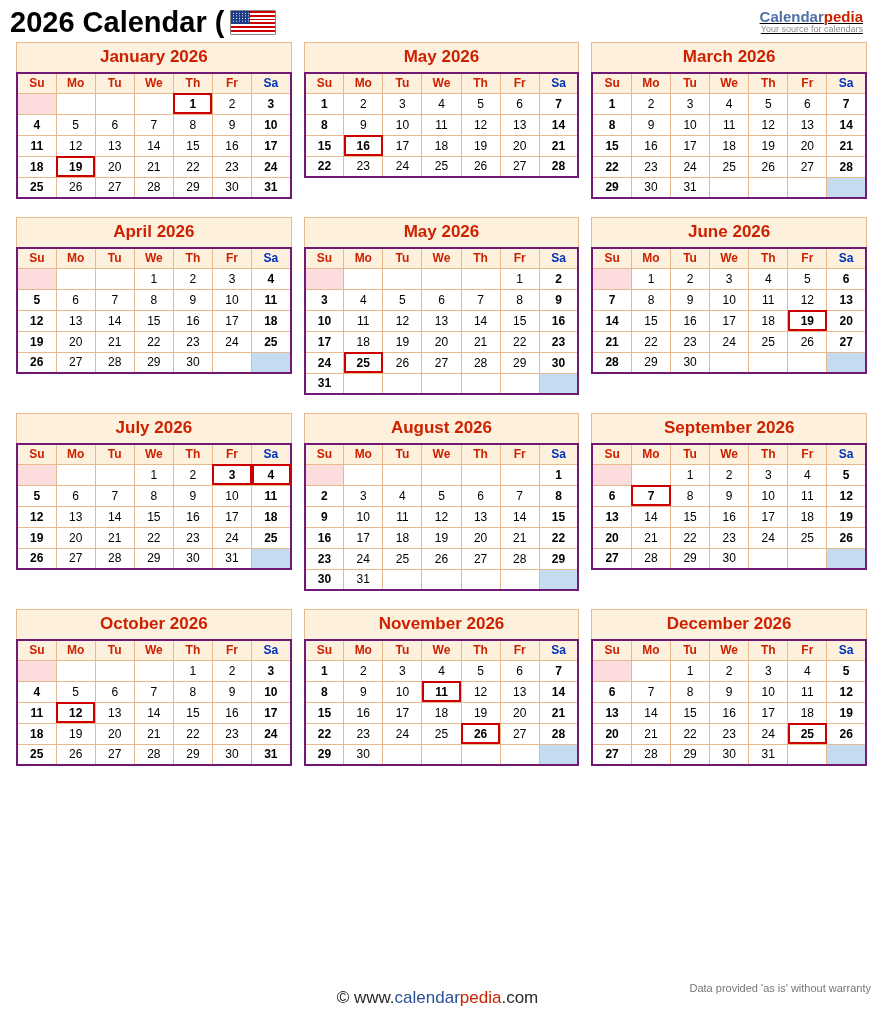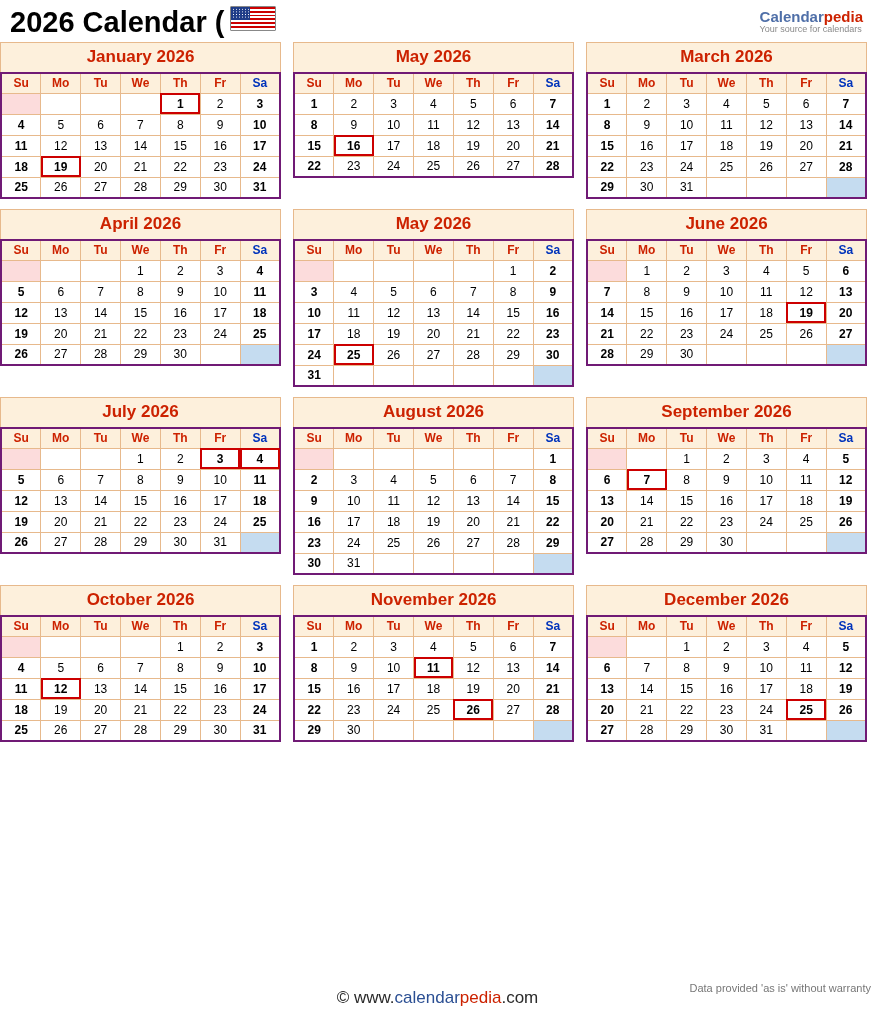--- a/index.html
+++ b/index.html
@@ -11,21 +11,21 @@
     position:relative;
     overflow:hidden;
   }
   
   .header{
     display:flex;align-items:center;justify-content:space-between;
     padding:4px 8px 0 10px;height:40px;box-sizing:border-box;
   }
   .title{
     font-size:29px;font-weight:bold;color:#000;
-    display:flex;gap:6px;white-space:nowrap;
+    display:flex;align-items:center;gap:6px;white-space:nowrap;
   }
   .flag{
     width:46px;height:25px;display:inline-block;position:relative;
     border:1px solid #888;box-sizing:border-box;vertical-align:middle;
     background:
       repeating-linear-gradient(to bottom,
         #cc0000 0px,#cc0000 1.9px,
         #ffffff 1.9px,#ffffff 3.8px);
     border-radius:1px;
   }
@@ -33,32 +33,32 @@
     position:absolute;left:0;top:0;width:19px;height:13px;
     background:#1f3c88;
   }
   .flag .canton::after{
     content:"";position:absolute;left:1px;top:1px;right:1px;bottom:1px;
     background-image:
       radial-gradient(circle, #fff 0.6px, transparent 0.7px);
     background-size:3px 2.6px;
   }
   .brand{
-    line-height:1.05;padding-right:4px;
+    text-align:right;line-height:1.05;padding-right:4px;text-decoration:underline;
   }
   .brand .brand-top{font-size:15px;font-weight:bold;color:#4f6fa8;}
   .brand .brand-top .red{color:#cc2200;}
   .brand .brand-sub{font-size:9px;color:#8a8a8a;}
 
   
   .grid{
     display:grid;
     grid-template-columns:repeat(3,1fr);
-    gap:4px 12px;
-    padding:2px 8px 0 0;
+    gap:12px 12px;
+    padding:2px 8px 0 16px;
     box-sizing:border-box;
   }
   .month{
     margin-bottom:6px;
   }
   .month-title{
     text-align:center;
     font-size:17px;font-weight:bold;color:#cc2200;
     background:#fdf0dc;
     border:1px solid #e7b98c;

